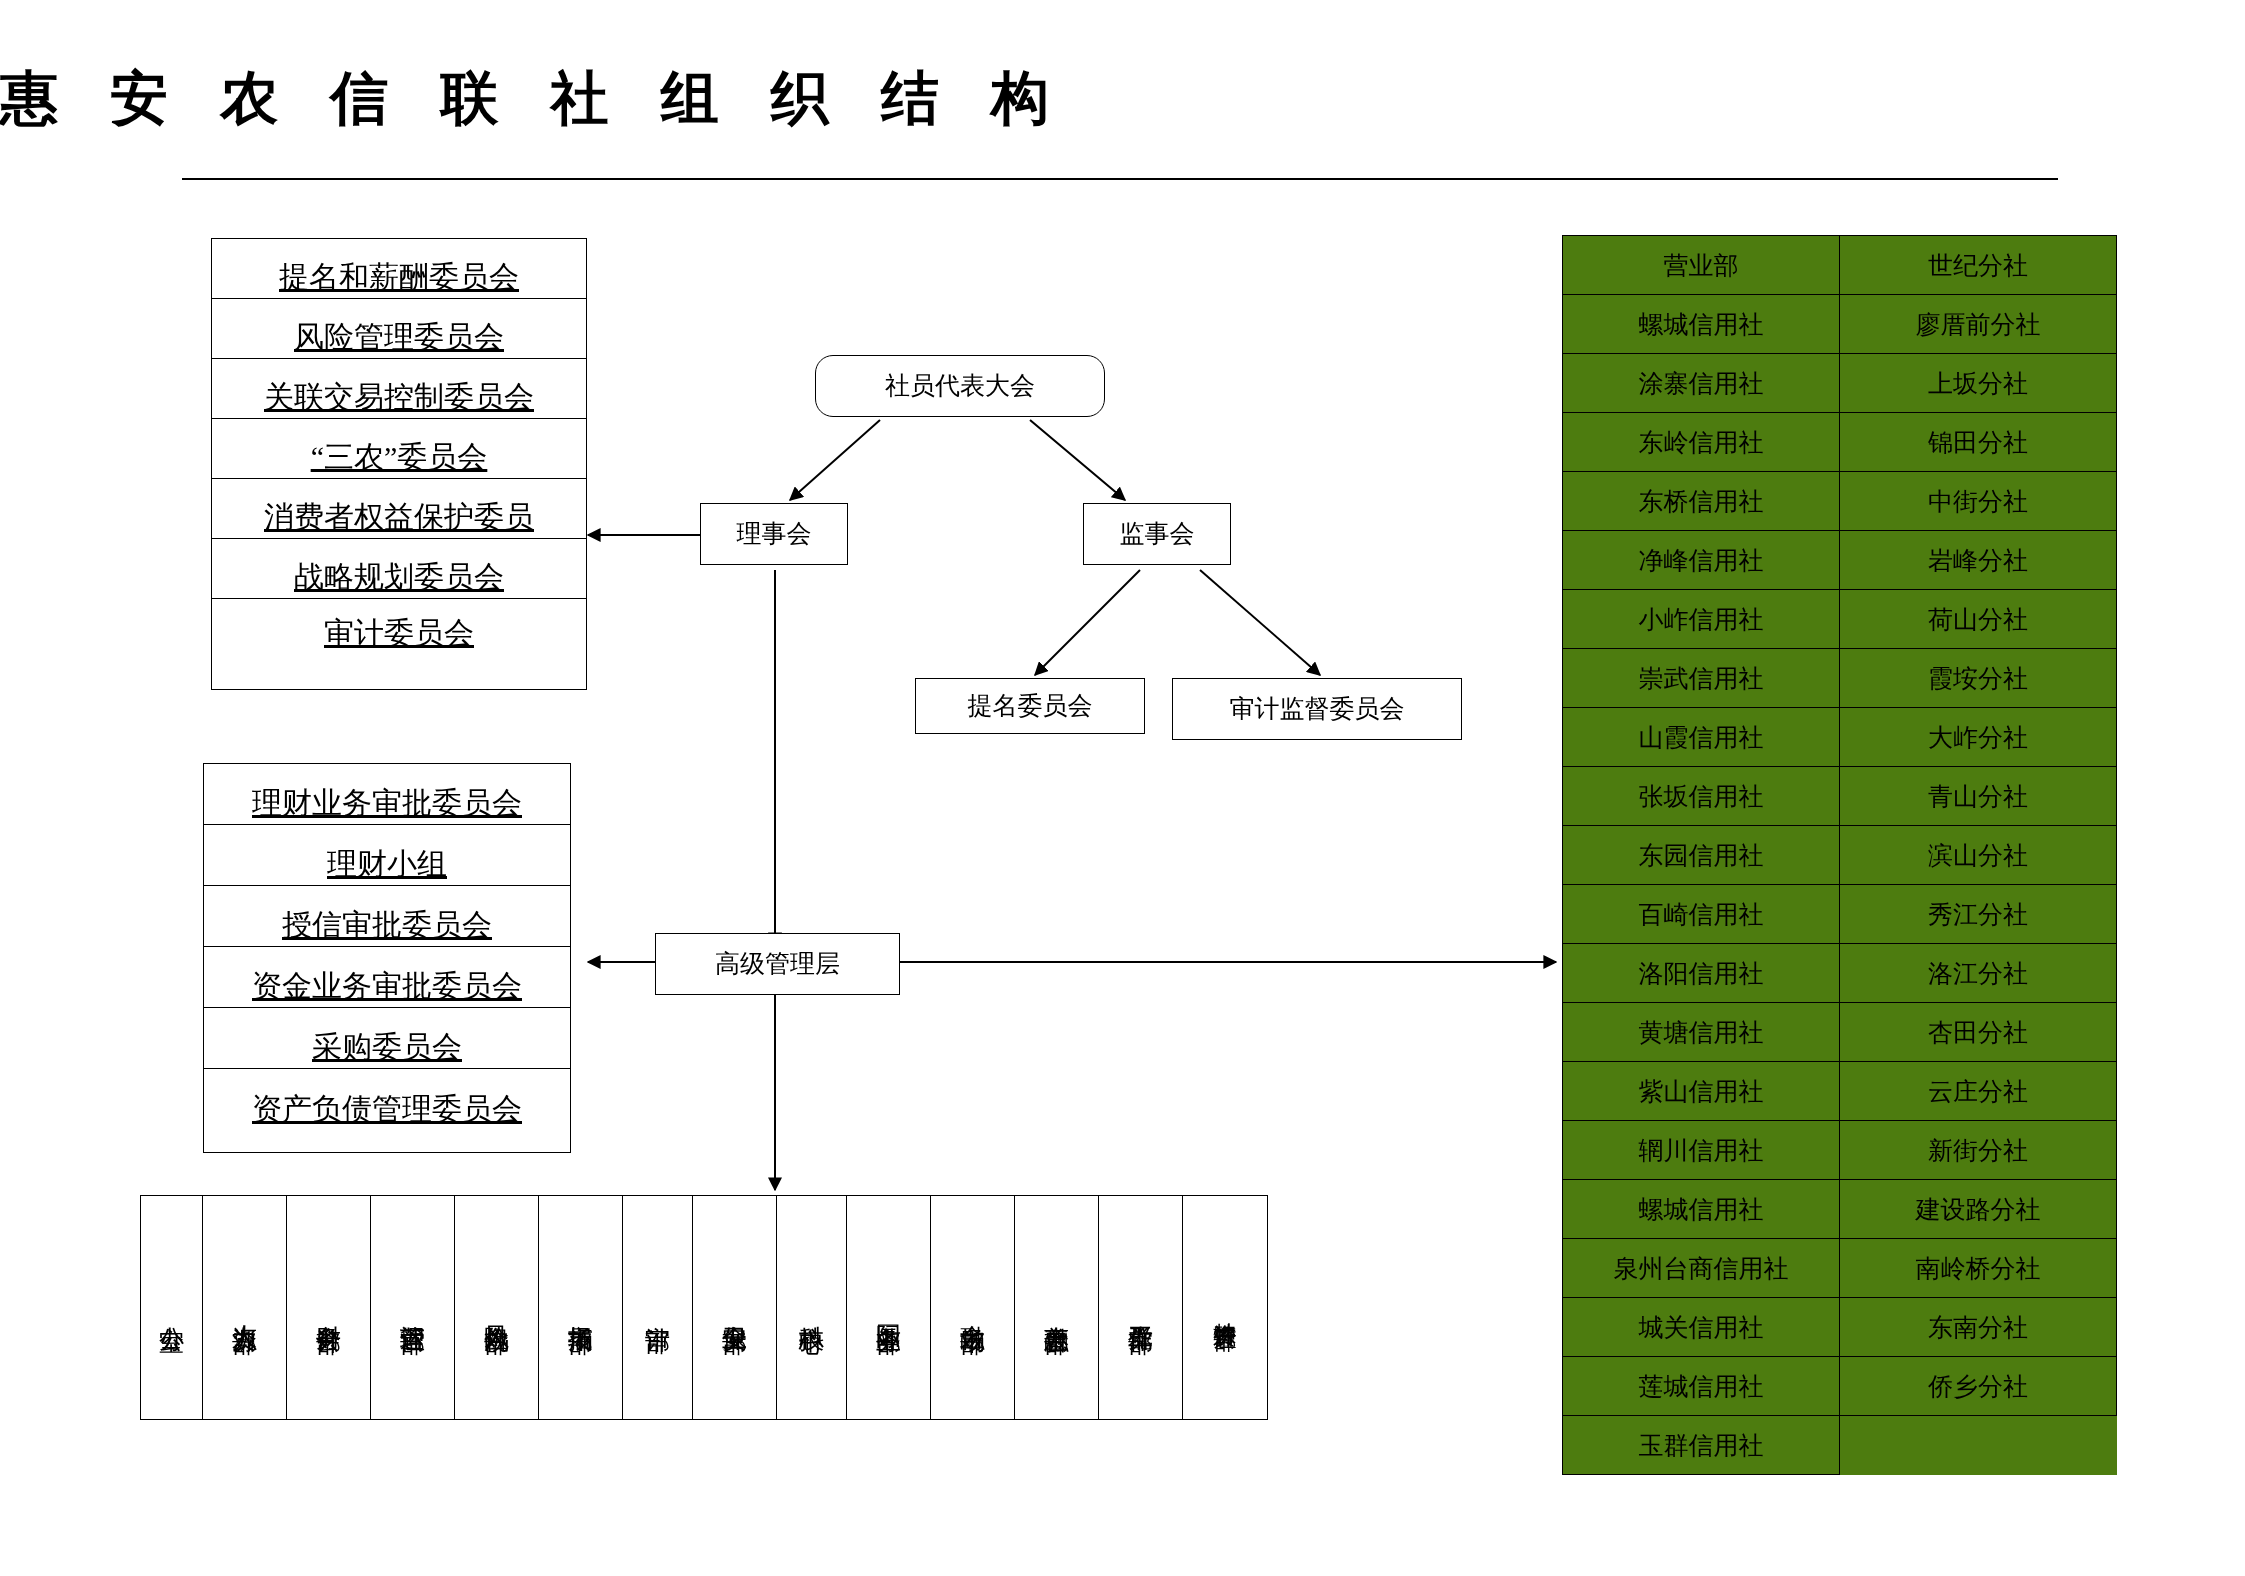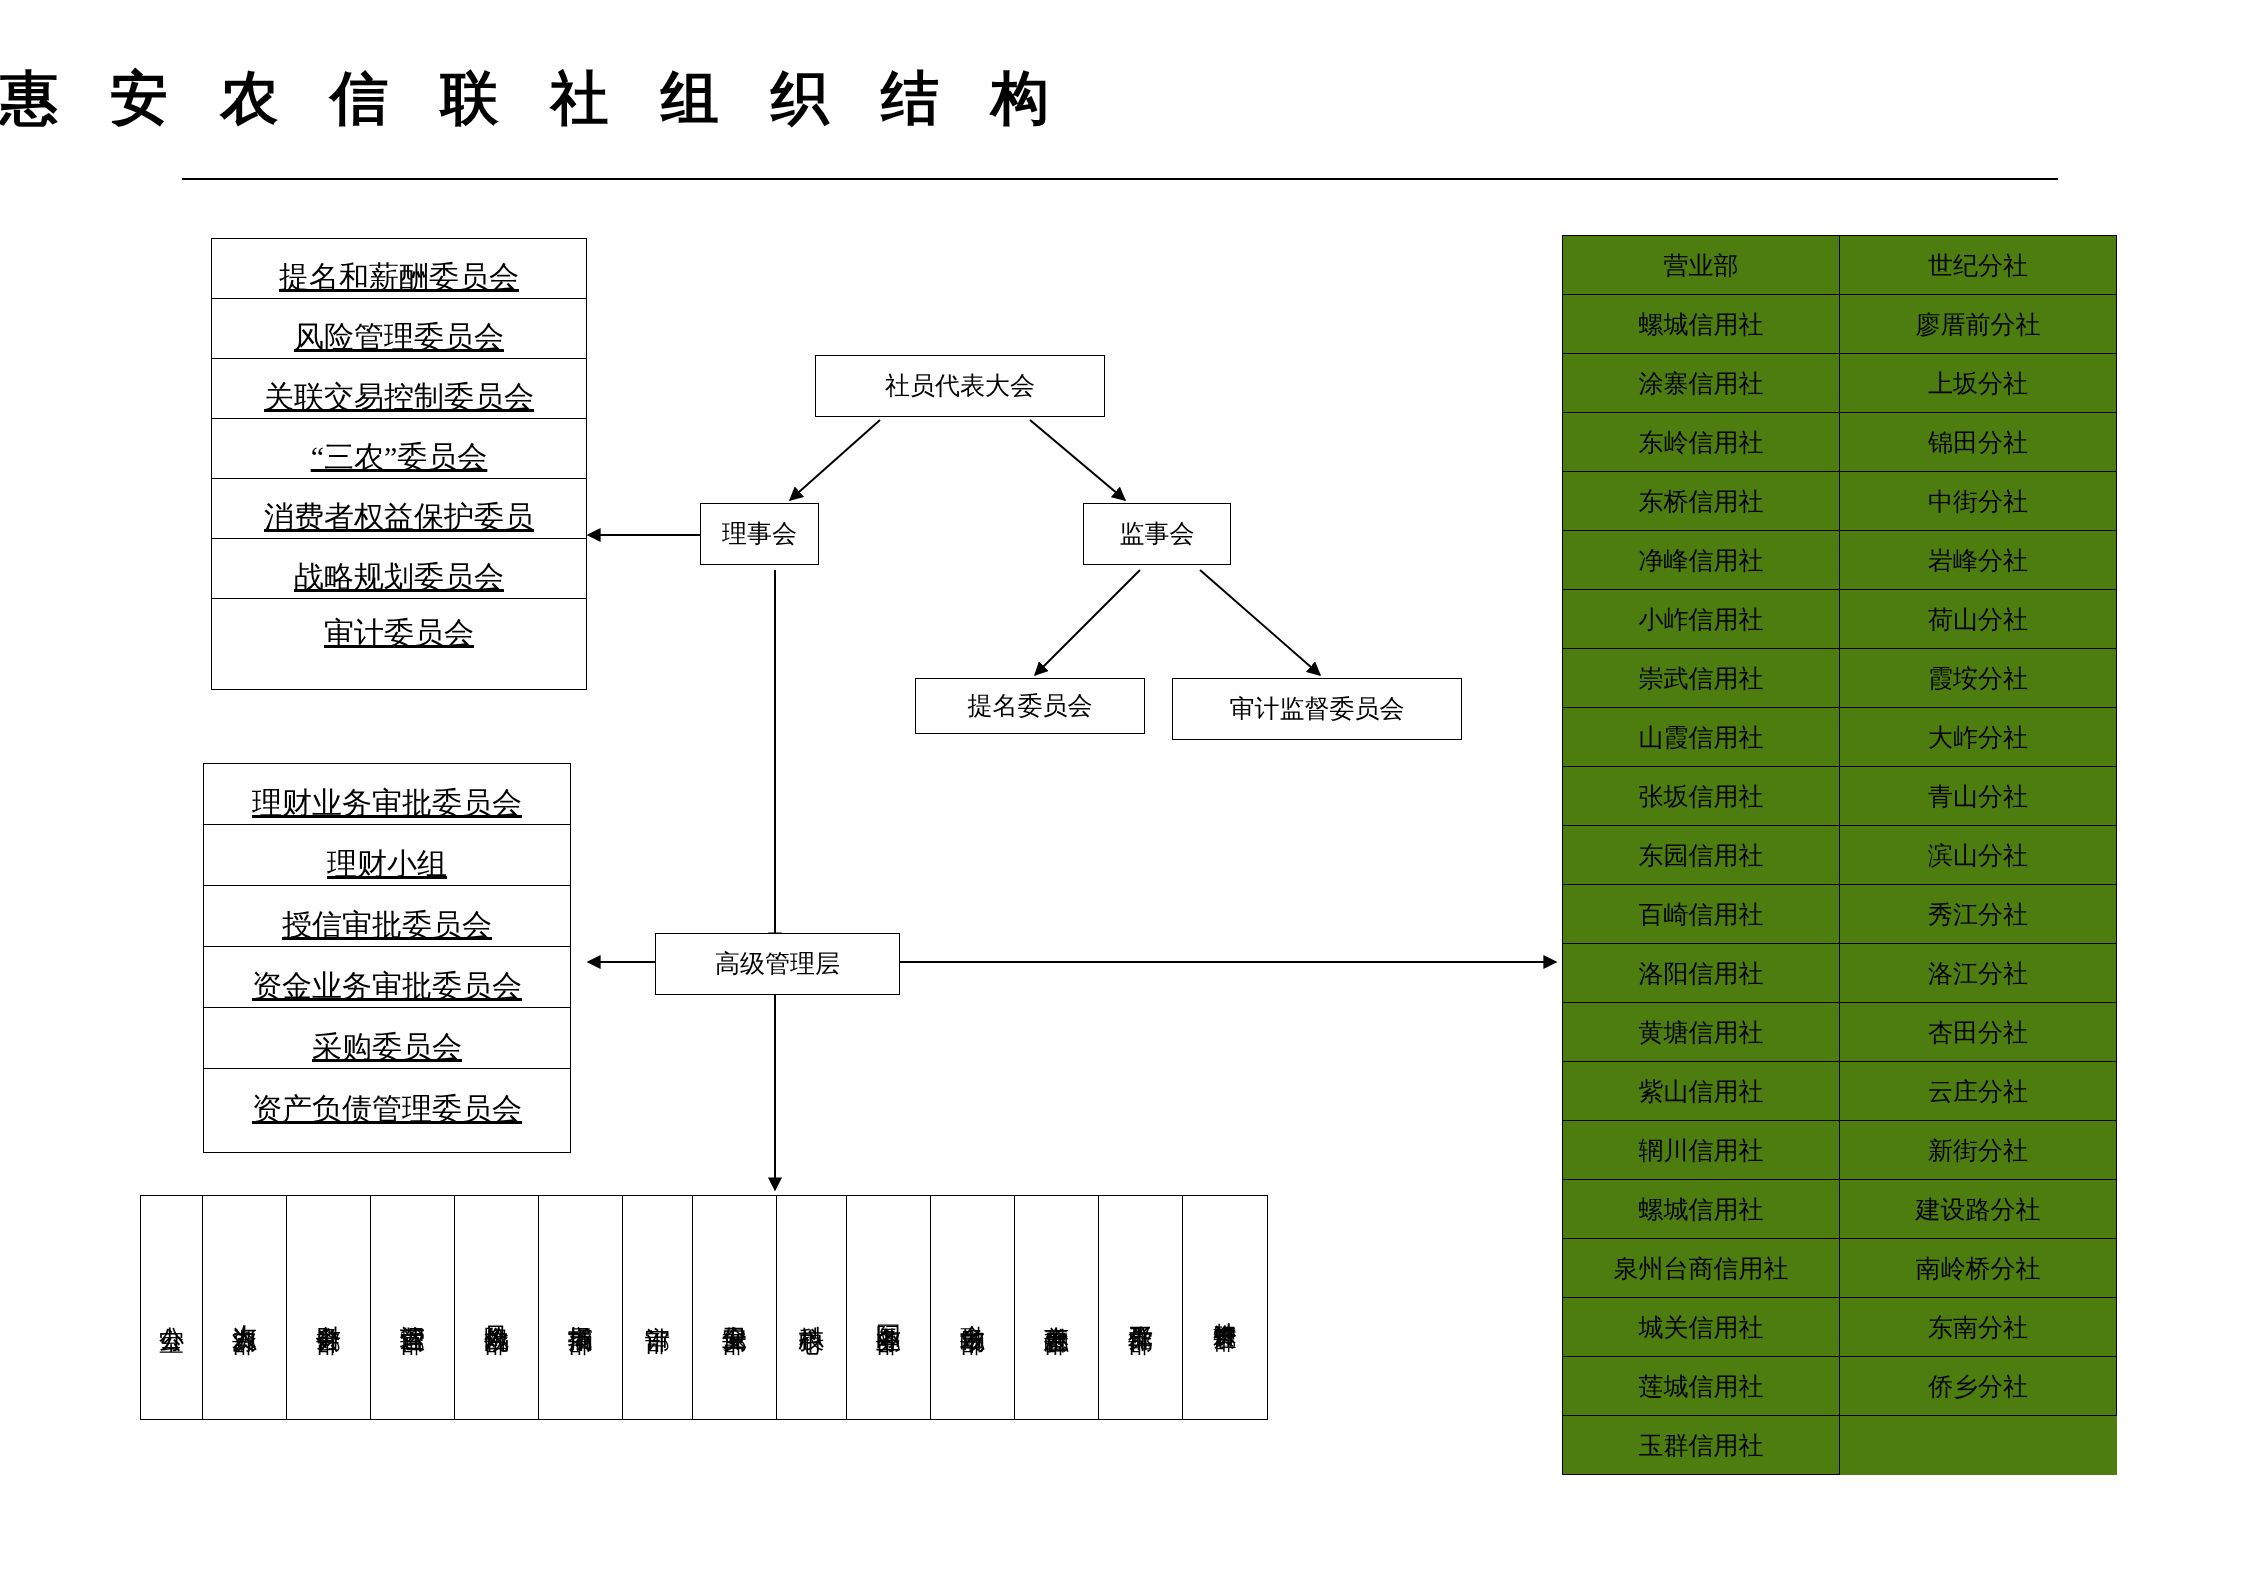--- a/index.html
+++ b/index.html
@@ -155,25 +155,25 @@
 
     <line x1="775" y1="570" x2="775" y2="945" stroke="#000" stroke-width="2" marker-end="url(#arrow)"></line>
 
     <line x1="655" y1="962" x2="588" y2="962" stroke="#000" stroke-width="2" marker-end="url(#arrow)"></line>
 
     <line x1="900" y1="962" x2="1556" y2="962" stroke="#000" stroke-width="2" marker-end="url(#arrow)"></line>
 
     <line x1="775" y1="995" x2="775" y2="1190" stroke="#000" stroke-width="2" marker-end="url(#arrow)"></line>
   </svg>
 
-  <div class="box" id="node-assembly" style="left:815px; top:355px; width:290px; height:62px;">
+  <div class="box" id="node-assembly" style="left:815px; top:355px; width:290px; height:62px;border-radius:18px;">
     <span>社员代表大会</span>
   </div>
 
-  <div class="box" id="node-board" style="left:700px; top:503px; width:119px; height:62px;">
+  <div class="box" id="node-board" style="left:700px; top:503px; width:148px; height:62px;">
     <span>理事会</span>
   </div>
 
   <div class="box" id="node-supervisory" style="left:1083px; top:503px; width:148px; height:62px;">
     <span>监事会</span>
   </div>
 
   <div class="box" id="node-nomination" style="left:915px; top:678px; width:230px; height:56px;text-align:center;">
     <span>提名委员会</span>
   </div>

